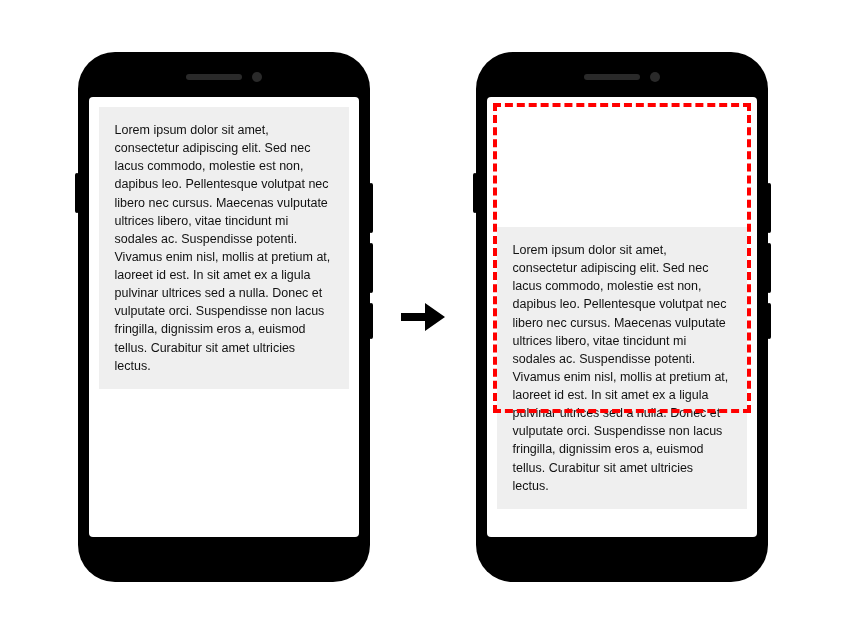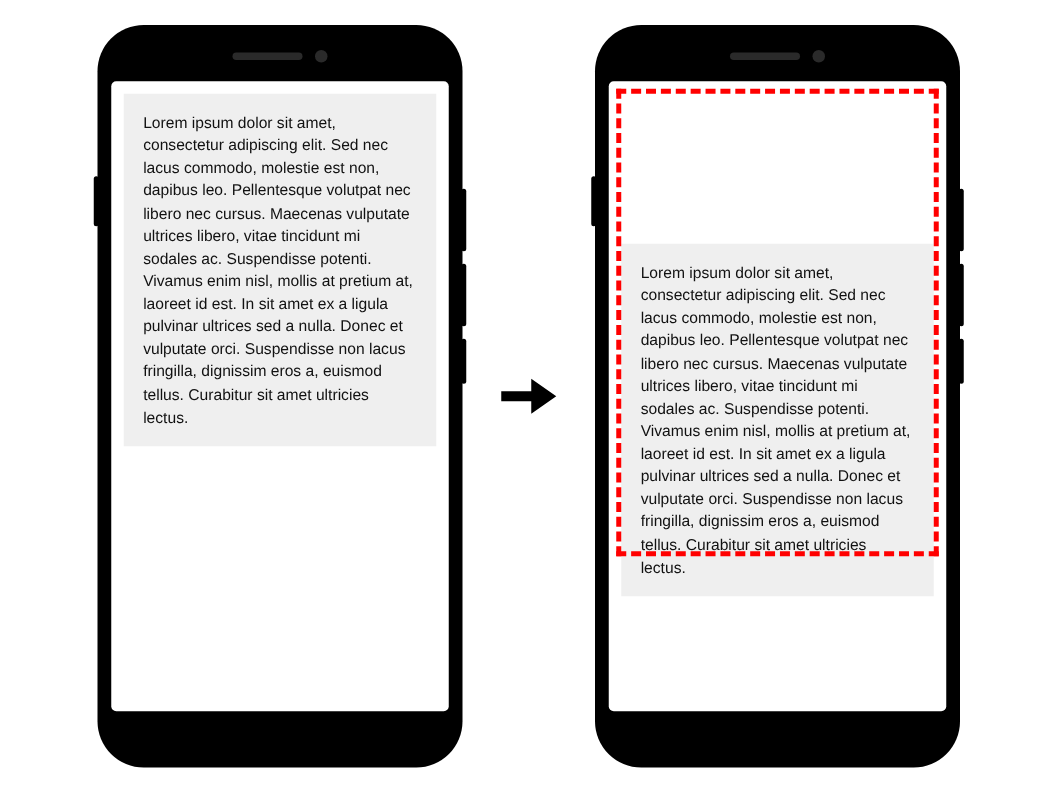--- a/index.html
+++ b/index.html
@@ -13,21 +13,21 @@
   .stage {
     position: absolute;
     inset: 0;
     display: flex;
     align-items: center;
     justify-content: center;
     gap: 30px;
   }
   .phone {
     width: 290px;
-    height: 592px;
+    height: 528px;
     background: #000;
     border-radius: 36px;
     position: relative;
     box-shadow: 0 0 0 1px #000;
   }
   .phone .side-btn {
     position: absolute;
     background: #000;
     border-radius: 2px;
   }

